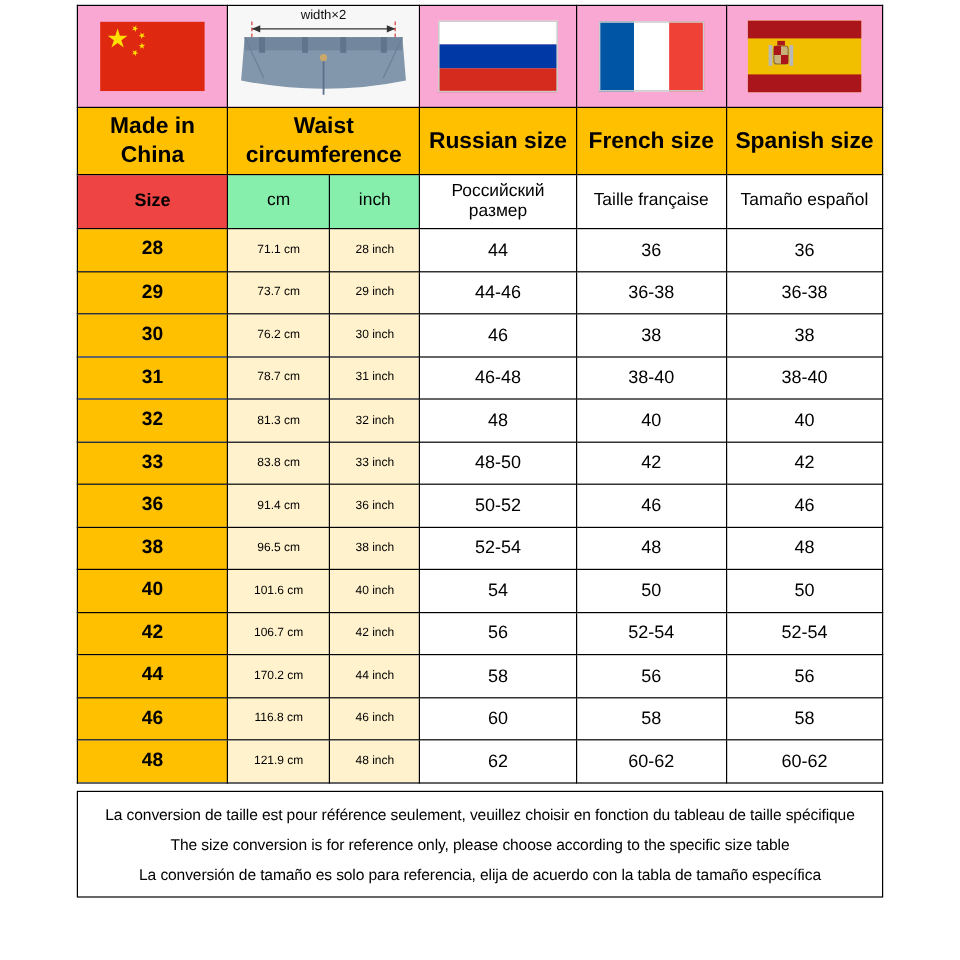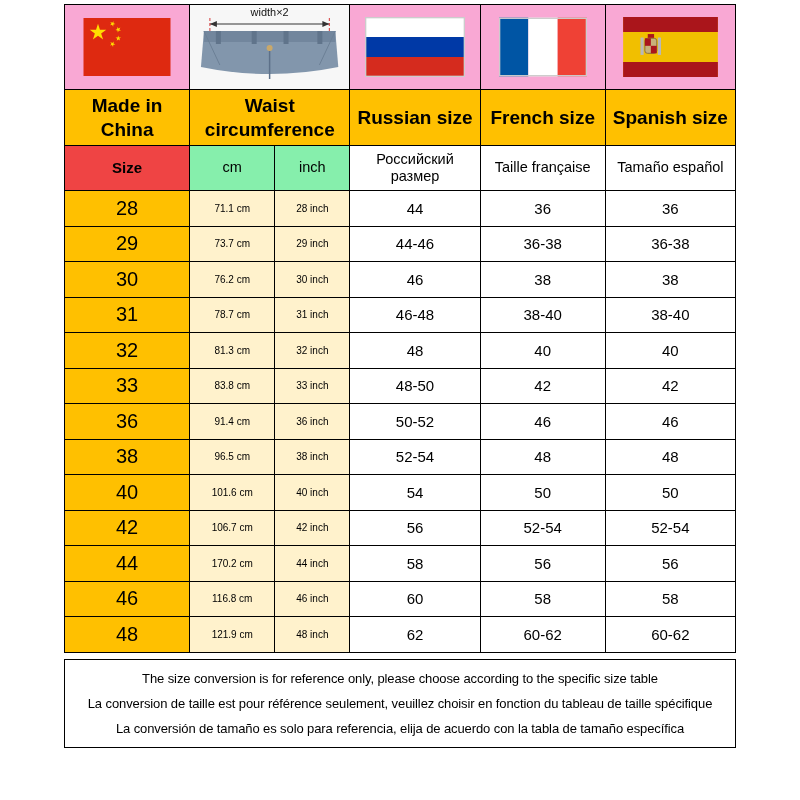--- a/index.html
+++ b/index.html
@@ -18,21 +18,21 @@
   .jeans-wrap{width:100%;height:84px;}
   tr.header-row th{
     height:55px;background:#FFC000;font-size:19px;font-weight:bold;line-height:1.25;
     padding:0 6px;
   }
   tr.subheader-row th{height:44px;font-weight:normal;font-size:14.5px;line-height:1.2;padding:0 4px;}
   .sub-size{background:#ef4444;font-weight:bold !important;font-size:15px !important;}
   .sub-measure{background:#86efac;margin-left:24px;}
   .sub-plain{background:#ffffff;}
   tbody td{height:34.5px;font-size:15px;background:#fff;}
-  tbody td.cell-size{background:#FFC000;font-weight:normal;font-size:20px;}
+  tbody td.cell-size{background:#FFC000;font-weight:bold;font-size:16px;}
   tbody td.cell-measure{background:#FFF2CC;font-size:10px;}
   .disclaimer{
     border:1px solid #000;margin-top:6px;padding:6px 2px;text-align:center;
   }
   .disclaimer div{
     font-size:13px;line-height:25px;white-space:nowrap;letter-spacing:-0.1px;
   }
 </style>
 </head>
 <body>
@@ -228,17 +228,17 @@
           <td class="cell-measure">121.9 cm</td>
           <td class="cell-measure">48 inch</td>
           <td class="cell-plain">62</td>
           <td class="cell-plain">60-62</td>
           <td class="cell-plain">60-62</td>
         </tr>
       </tbody>
   </table>
 
   <div class="disclaimer">
+    <div>La conversion de taille est pour référence seulement, veuillez choisir en fonction du tableau de taille spécifique</div>
     <div>The size conversion is for reference only, please choose according to the specific size table</div>
-    <div>La conversion de taille est pour référence seulement, veuillez choisir en fonction du tableau de taille spécifique</div>
     <div>La conversión de tamaño es solo para referencia, elija de acuerdo con la tabla de tamaño específica</div>
   </div>
 </div>
 
 </body></html>

